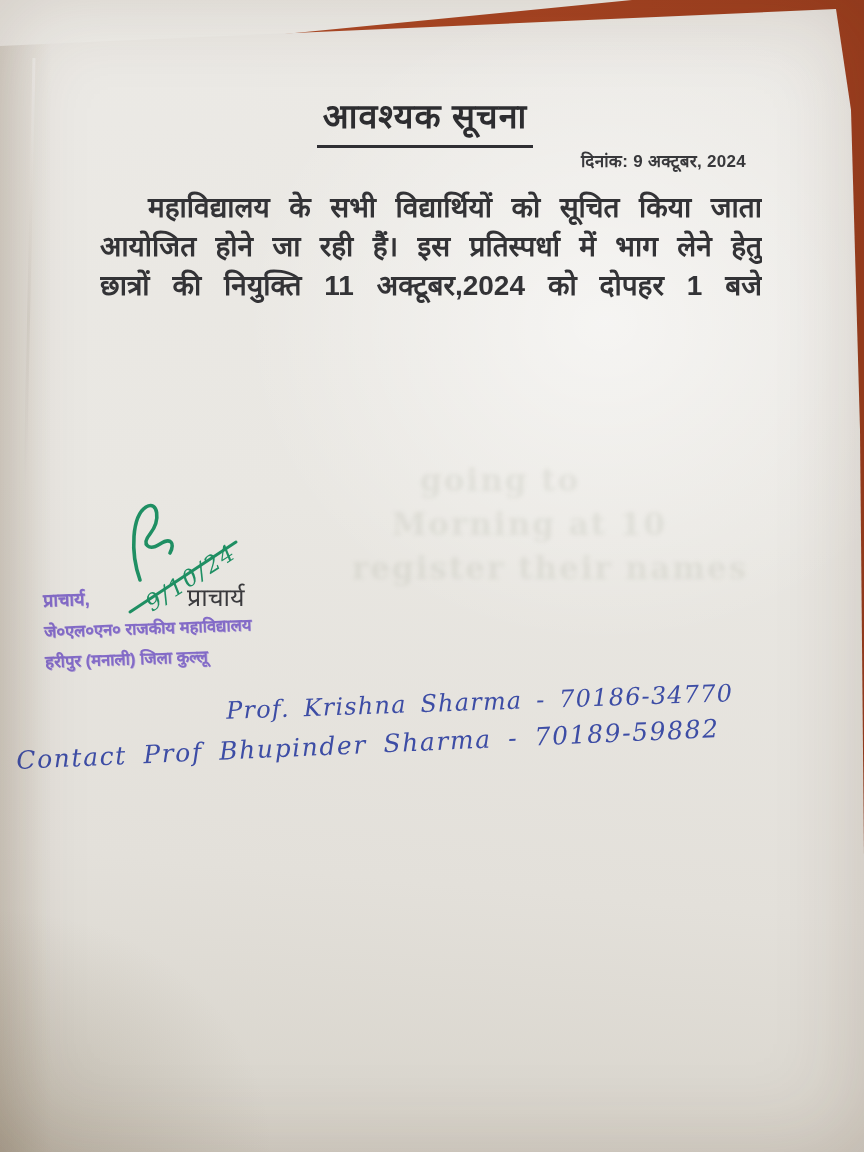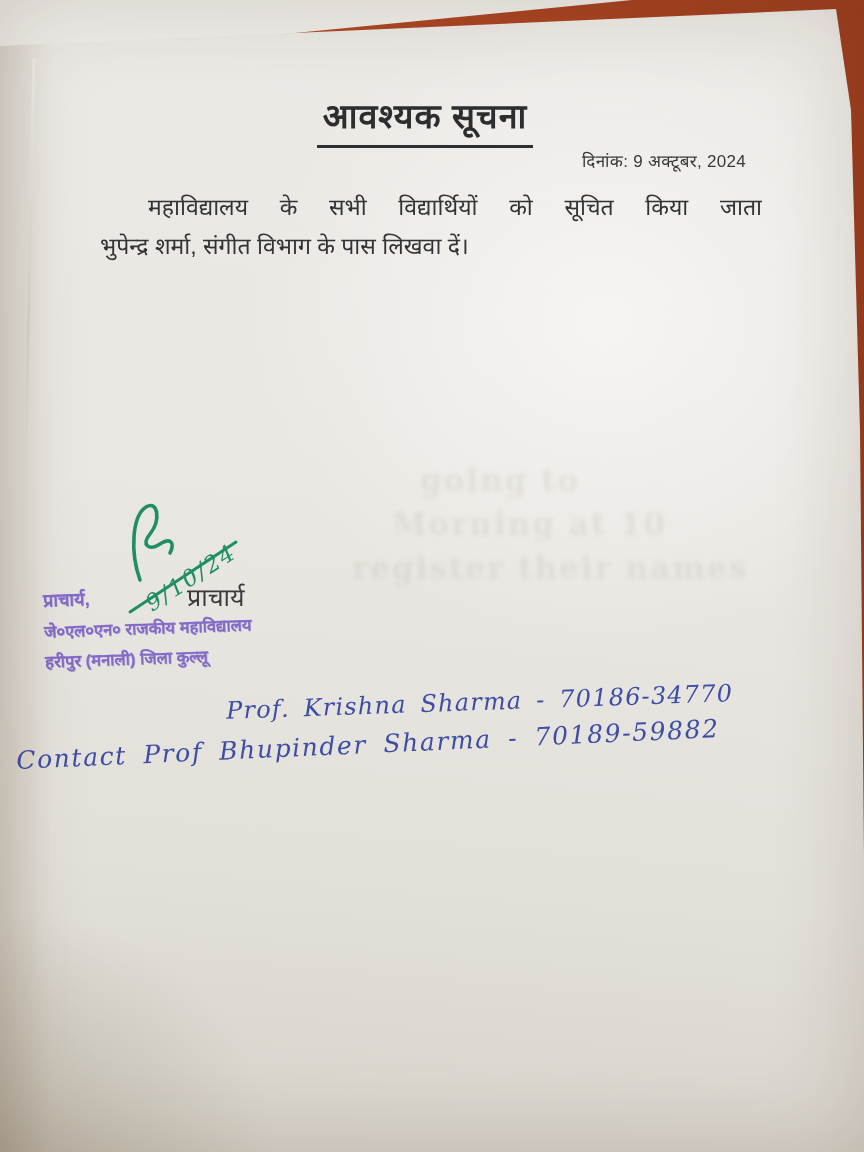--- a/index.html
+++ b/index.html
@@ -42,26 +42,26 @@
     position:absolute;left:28px;top:58px;width:3px;height:430px;
     background:linear-gradient(180deg,rgba(255,255,255,.7),rgba(150,140,120,.25) 60%,rgba(150,140,120,0));
     transform:rotate(1.2deg);opacity:.5;
   }
   .title-wrap{position:absolute;left:0;top:92px;width:850px;text-align:center;}
   .title{
     display:inline-block;margin:0;font-size:34px;font-weight:700;color:#2d2d30;
     letter-spacing:1px;border-bottom:3px solid #2f2f33;padding:0 6px 7px 6px;
   }
   .date-line{
-    position:absolute;right:118px;top:149px;font-size:17px;font-weight:400;color:#38383b;
+    position:absolute;right:118px;top:149px;font-size:17px;font-weight:700;color:#38383b;
     letter-spacing:.3px;
   }
   .bodytext{
     position:absolute;left:100px;top:188px;width:662px;color:#333336;
-    font-size:23px;line-height:39px;font-weight:400;overflow:hidden;
+    font-size:28px;line-height:39px;font-weight:700;overflow:hidden;
   }
   .bline{text-align:justify;text-align-last:justify;white-space:normal;}
   .bline.first{padding-left:48px;}
   .bline.last{text-align-last:left;}
   
   .ghost{
     position:absolute;font-family:"DejaVu Serif",serif;font-weight:700;color:#8d937e;
     opacity:.14;filter:blur(2px);font-size:31px;letter-spacing:2px;white-space:nowrap;
   }
   .g1{left:420px;top:462px;}
@@ -104,21 +104,22 @@
     <div class="crease"></div>
 
     <div class="title-wrap">
       <h1 class="title">आवश्यक सूचना</h1>
     </div>
 
     <div class="date-line">दिनांक: 9 अक्टूबर, 2024</div>
 
     <div class="bodytext">
       <div class="bline first">महाविद्यालय के सभी विद्यार्थियों को सूचित किया जाता</div>
-      <div class="bline last">भुपेन्द्र शर्मा, संगीत विभाग के पास लिखवा दें।</div>
+      <div class="bline">आयोजित होने जा रही हैं। इस प्रतिस्पर्धा में भाग लेने हेतु</div>
+      <div class="bline">छात्रों की नियुक्ति 11 अक्टूबर,2024 को दोपहर 1 बजे</div>
     </div>
 
     <span class="ghost g1">going to</span>
     <span class="ghost g2">Morning at 10</span>
     <span class="ghost g3">register their  names</span>
 
     <svg class="sig-svg" width="180" height="130" viewBox="0 0 180 130">
       <path d="M 32 84 C 22 56 24 20 38 11 C 50 4 53 24 42 38 C 33 49 41 55 52 48 C 63 41 67 47 62 57" fill="none" stroke="#1f8f63" stroke-width="3.6" stroke-linecap="round"></path>
       <path d="M 22 116 L 128 46" fill="none" stroke="#1f8f63" stroke-width="3" stroke-linecap="round"></path>
       <text x="44" y="116" transform="rotate(-33 44 116)" fill="#1f8f63" font-size="23" font-style="italic" font-family="DejaVu Serif, serif" letter-spacing="2">9/10/24</text>

